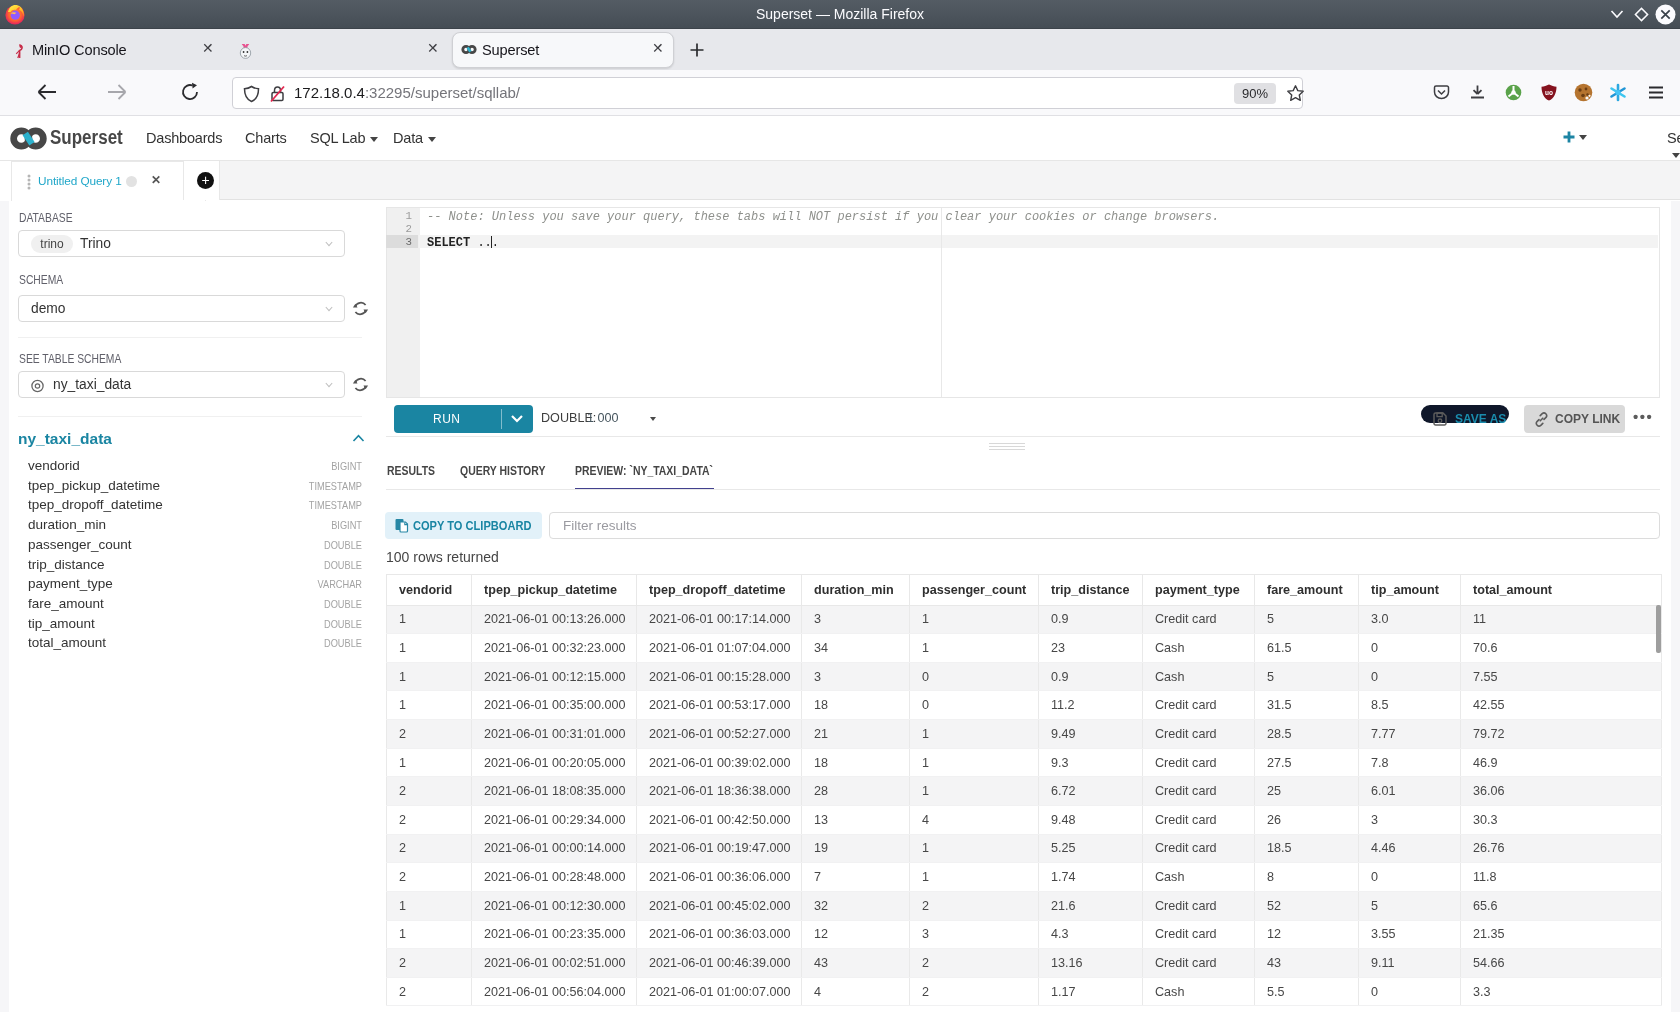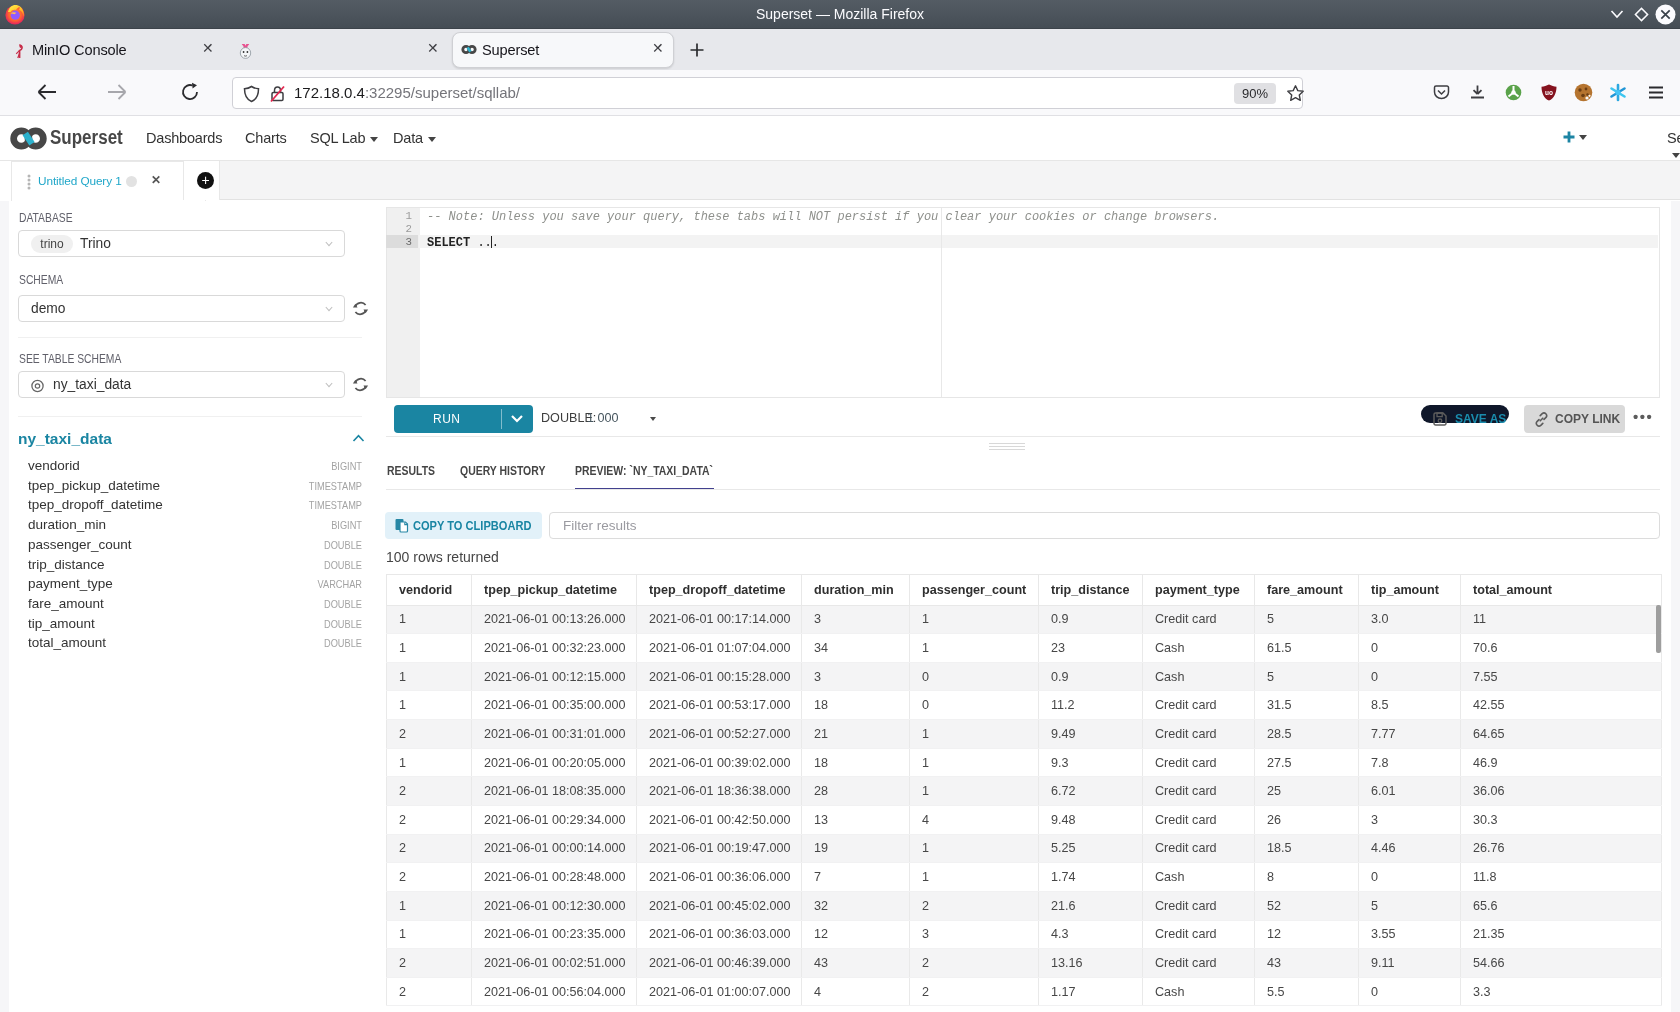--- a/index.html
+++ b/index.html
@@ -459,21 +459,21 @@
         <tr class="odd">
           <td>2</td>
           <td>2021-06-01 00:31:01.000</td>
           <td>2021-06-01 00:52:27.000</td>
           <td>21</td>
           <td>1</td>
           <td>9.49</td>
           <td>Credit card</td>
           <td>28.5</td>
           <td>7.77</td>
-          <td>64.65</td>
+          <td>79.72</td>
         </tr>
         <tr>
           <td>1</td>
           <td>2021-06-01 00:20:05.000</td>
           <td>2021-06-01 00:39:02.000</td>
           <td>18</td>
           <td>1</td>
           <td>9.3</td>
           <td>Credit card</td>
           <td>27.5</td>

